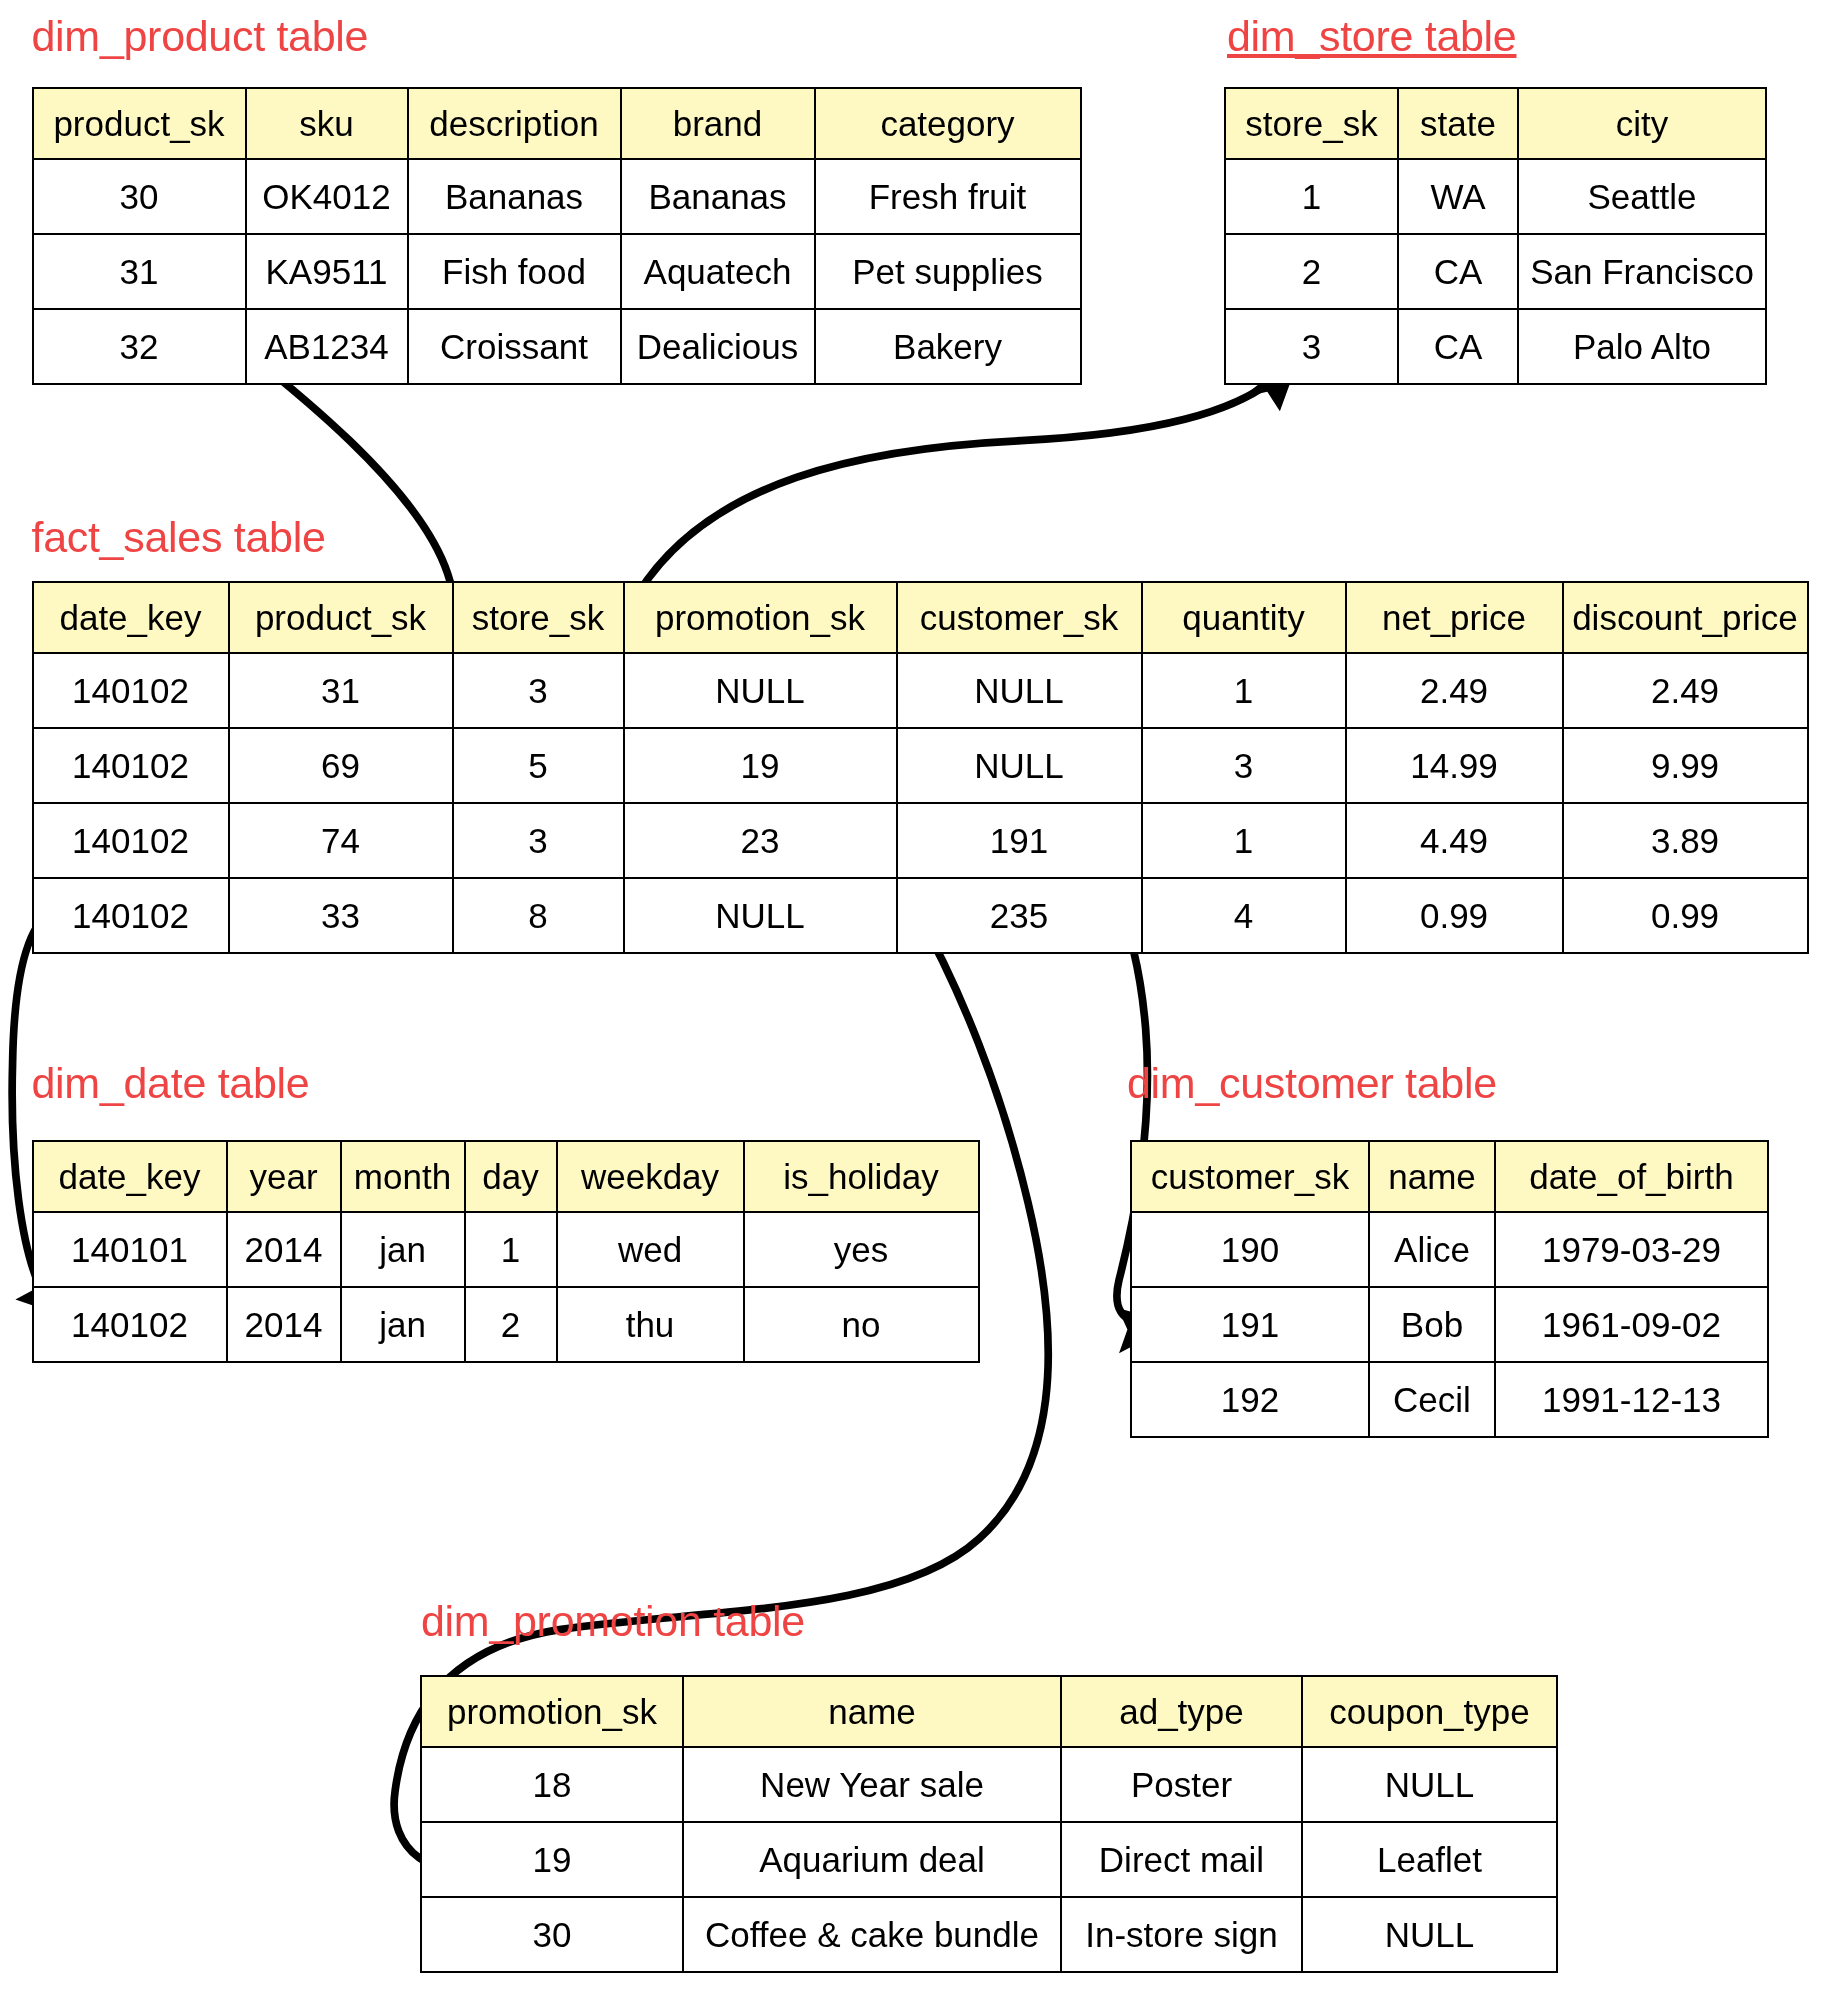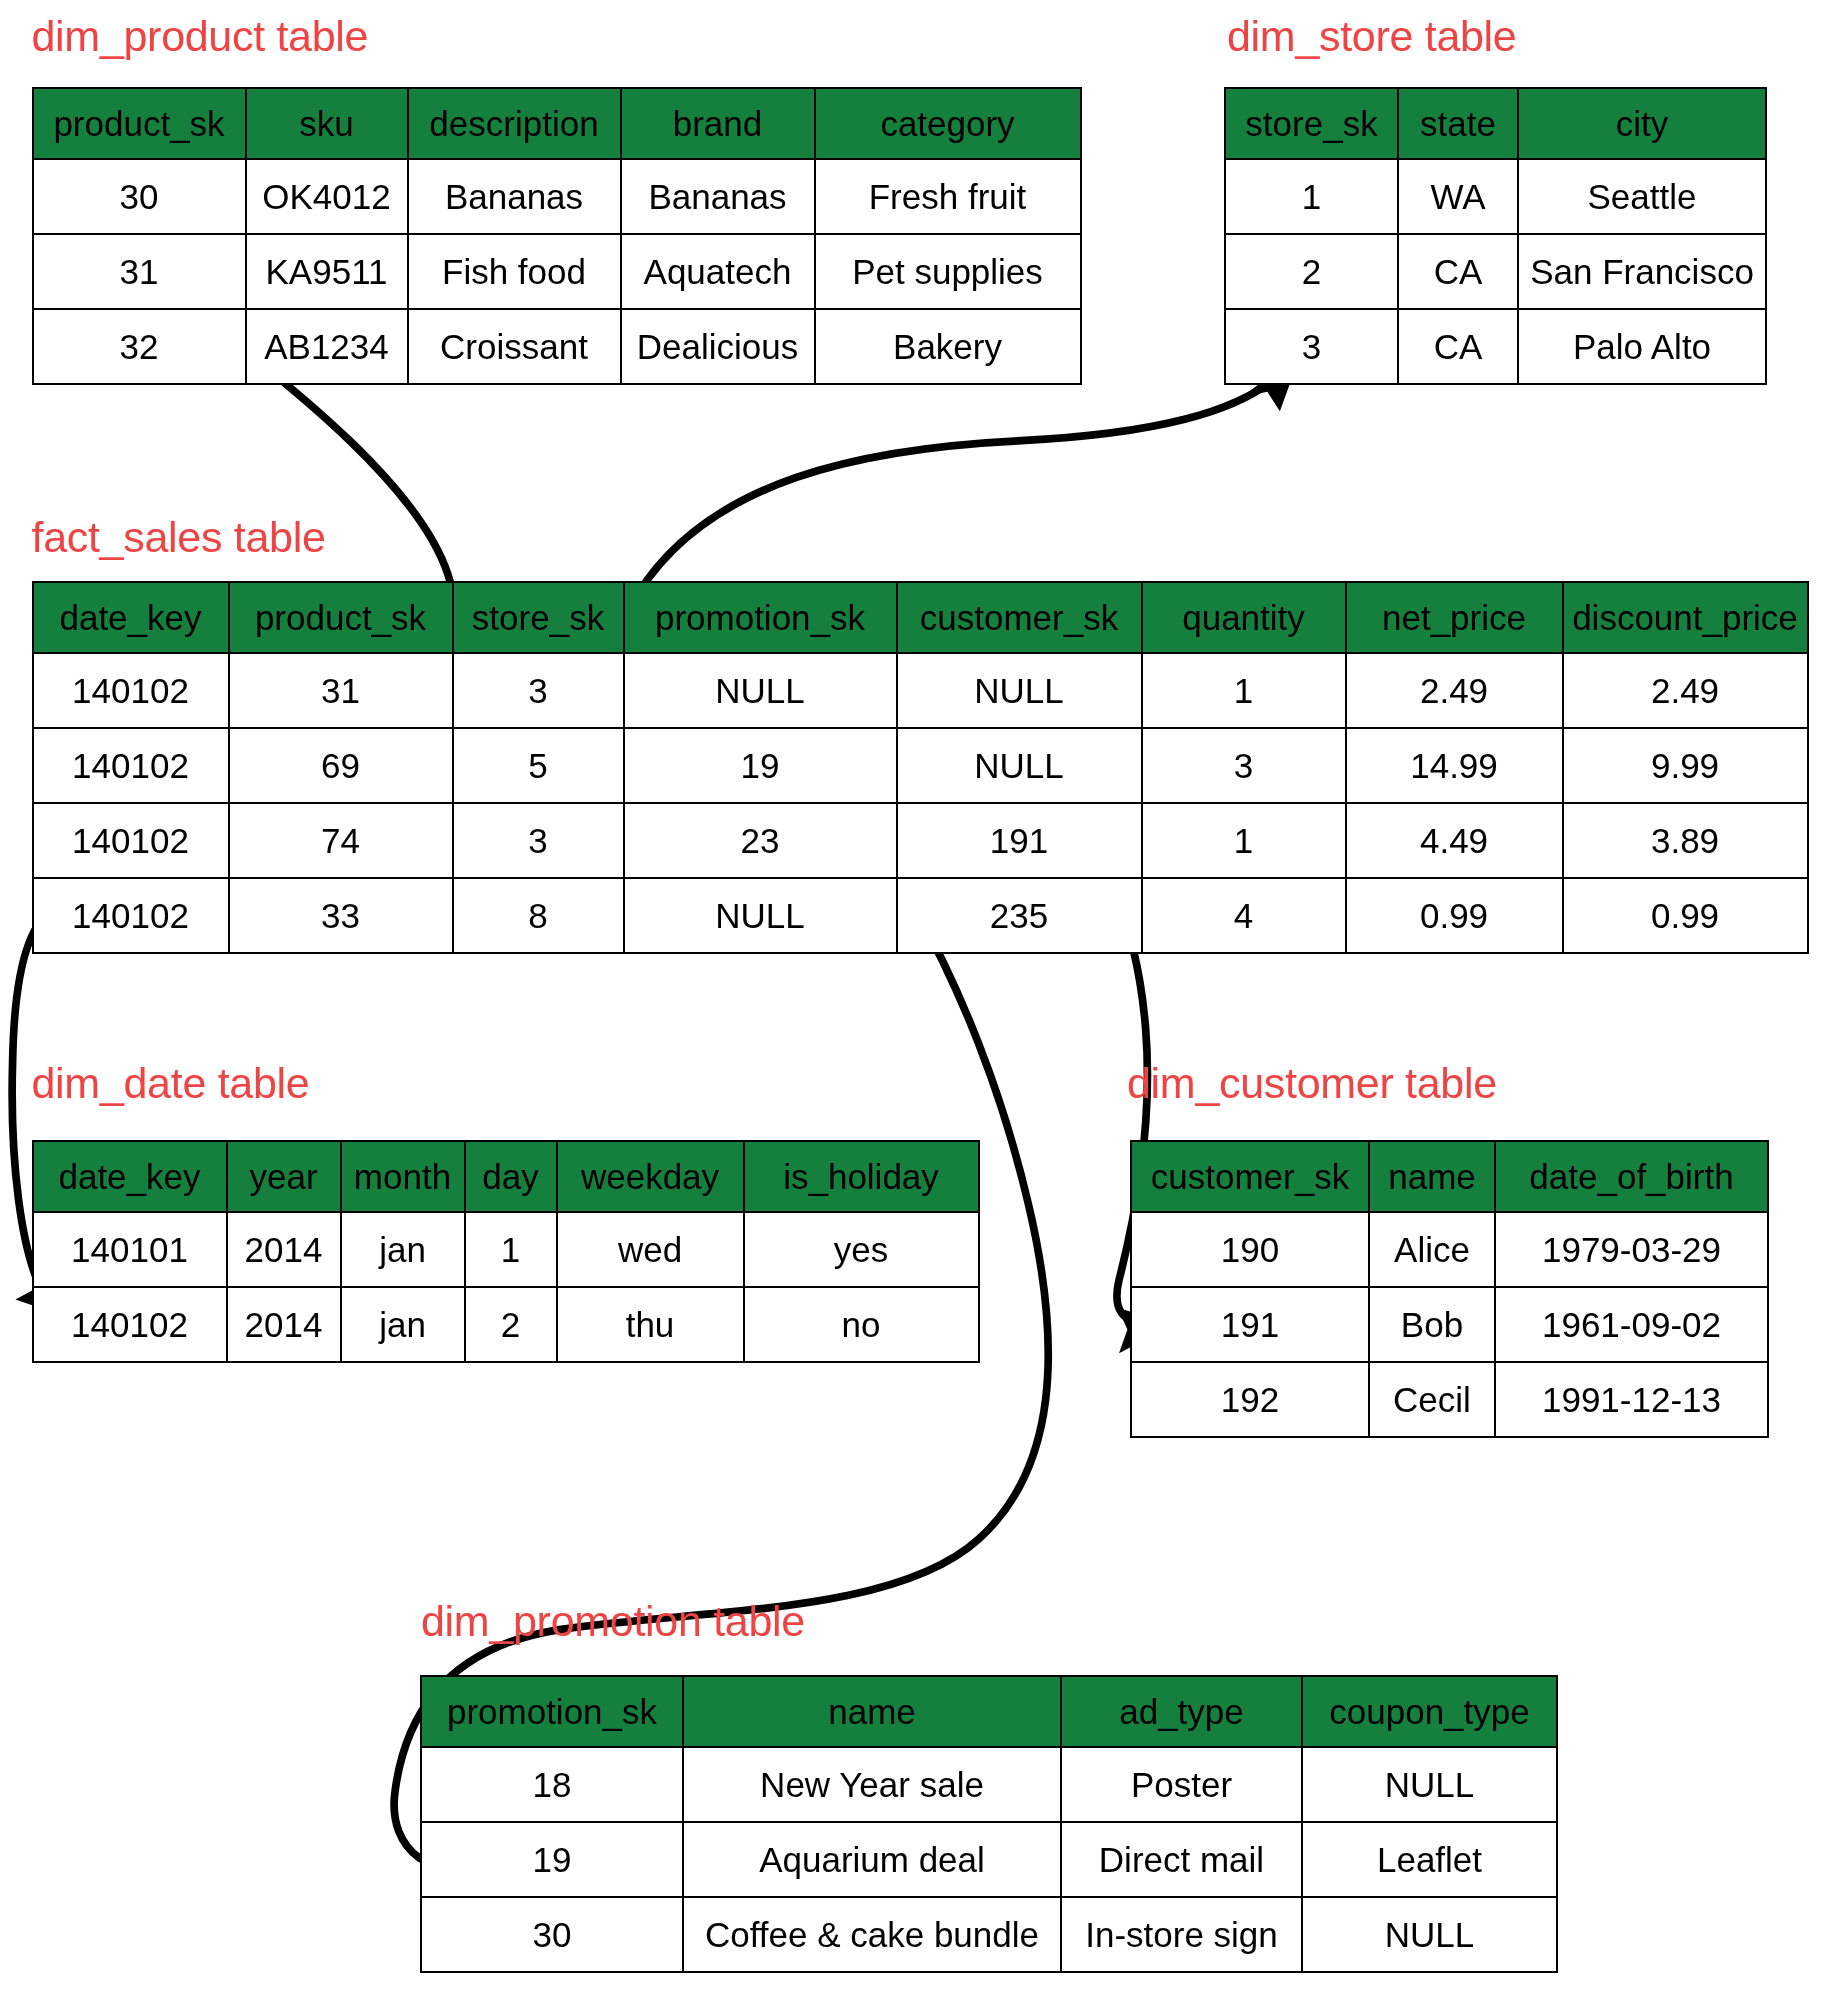--- a/index.html
+++ b/index.html
@@ -35,21 +35,21 @@
     text-align: center;
     vertical-align: middle;
     font-size: 35px;
     color: #000000;
     font-weight: normal;
     padding: 0 4.2px;
     white-space: nowrap;
     overflow: hidden;
   }
   table.dbtable th {
-    background: #15803d;
+    background: #fef9c3;
     height: 69px;
   }
   table.dbtable td {
     background: #ffffff;
     height: 73px;
   }
   #arrows {
     position: absolute;
     left: 0;
     top: 0;
@@ -144,21 +144,21 @@
       <tr>
         <td>32</td>
         <td>AB1234</td>
         <td>Croissant</td>
         <td>Dealicious</td>
         <td>Bakery</td>
       </tr>
     </tbody>
   </table>
 
-  <div class="tbl-title" style="left:1227px; top:15.4px;">dim_store table</div>
+  <div class="tbl-title" style="left:1227px; top:15.4px;text-decoration:underline;">dim_store table</div>
   <table class="dbtable" style="left:1224px; top:87px; width:542px;">
     <colgroup>
       <col style="width:173px">
         <col style="width:120px">
         <col style="width:248px">
     </colgroup>
     <thead>
       <tr>
         <th>store_sk</th>
         <th>state</th>

